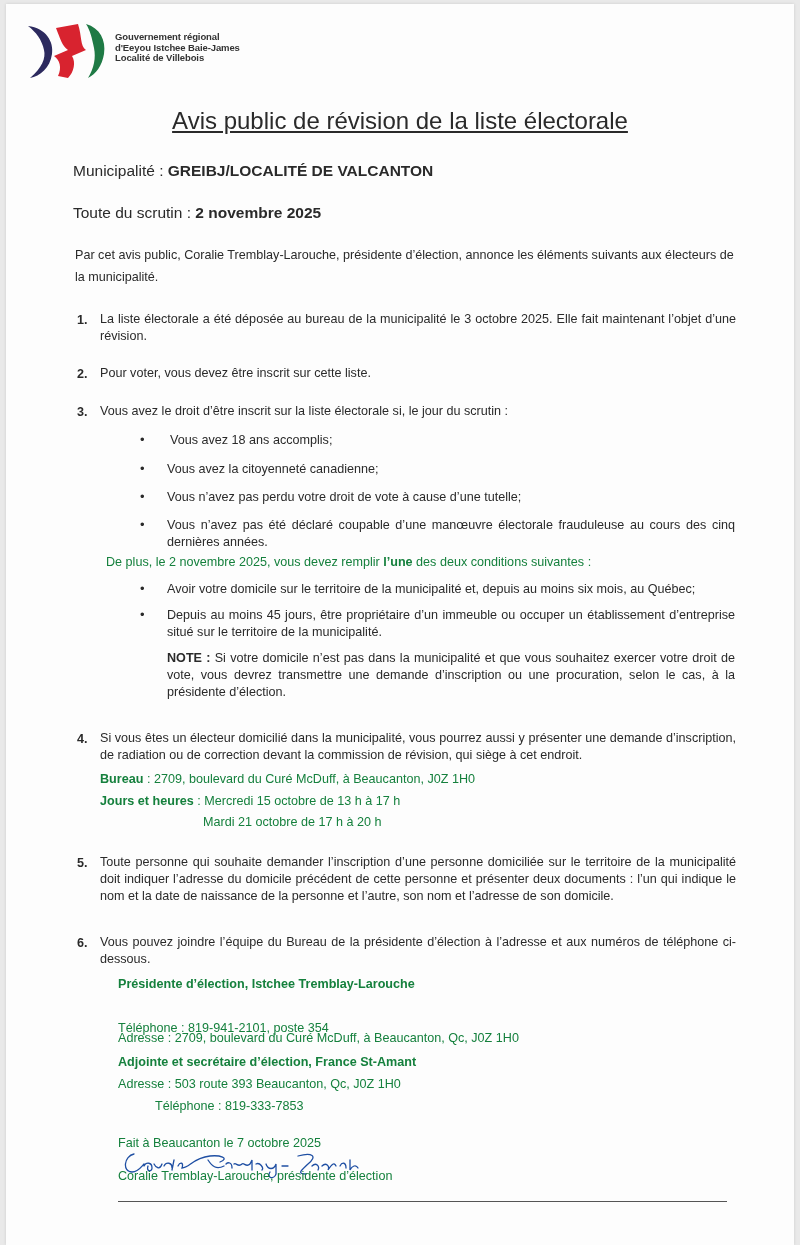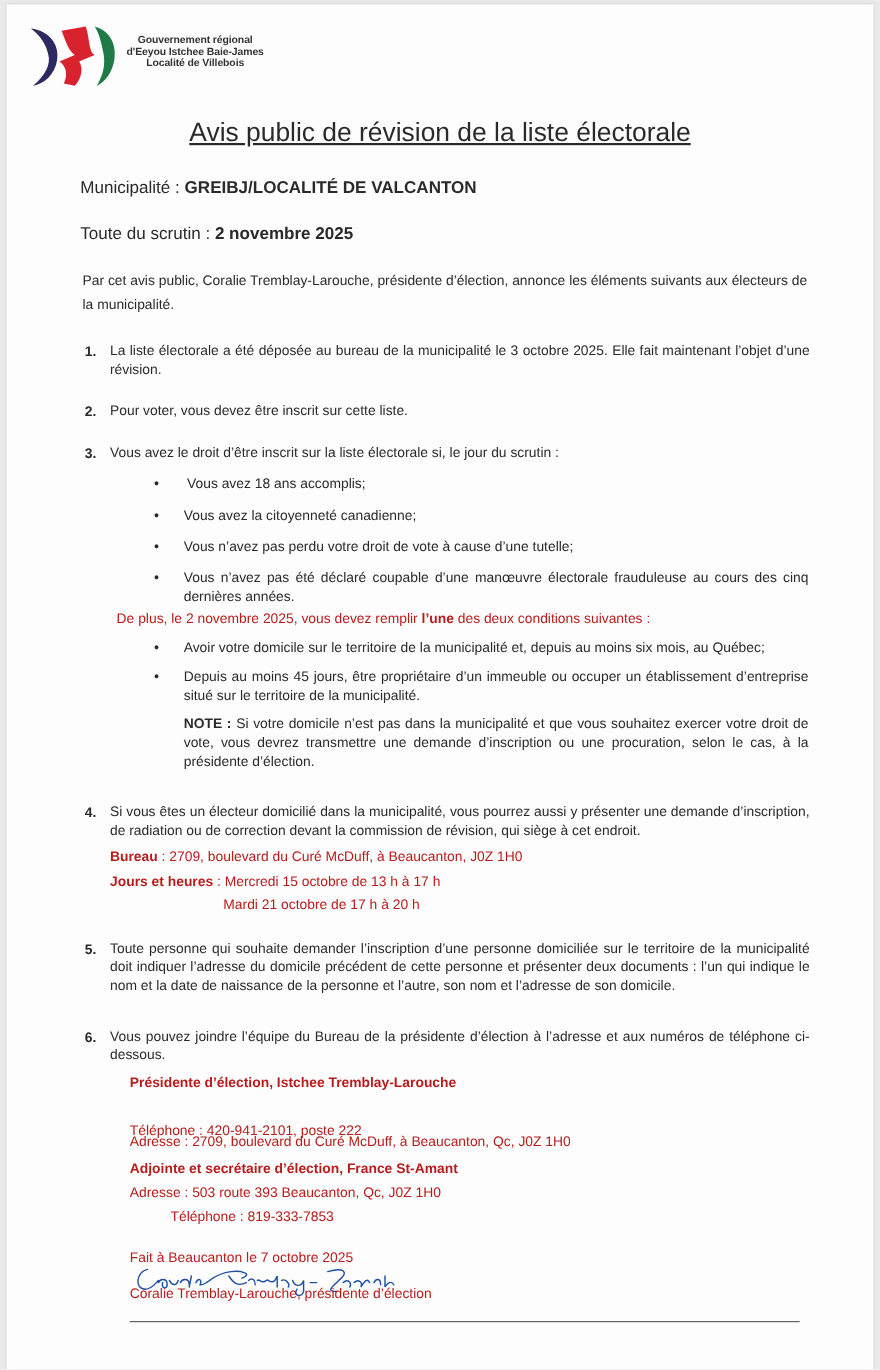--- a/index.html
+++ b/index.html
@@ -5,31 +5,31 @@
   html, body { margin: 0; padding: 0; }
   body {
     width: 800px; height: 1245px; background: #e9e9e9; position: relative; overflow: hidden;
     font-family: "Liberation Sans", sans-serif; color: #222;
   }
   .page {
     position: absolute; left: 6px; top: 4px; width: 788px; height: 1241px;
     background: #fdfdfd; box-shadow: 0 0 3px rgba(0,0,0,0.12);
   }
   .logo { position: absolute; left: 10px; top: 12px; width: 100px; height: 66px; }
-  .org { position: absolute; left: 109px; top: 28px; font-size: 9.5px; line-height: 10.5px; font-weight: bold; color: #333; letter-spacing: -0.1px; text-align: center; }
+  .org { position: absolute; left: 109px; top: 28px; font-size: 9.5px; line-height: 10.5px; font-weight: bold; color: #333; letter-spacing: -0.1px; }
   .org div { white-space: nowrap; }
   .title { position: absolute; left: 0; width: 788px; top: 103px; text-align: center; font-size: 24px; color: #2a2a2a; text-decoration: underline; }
   .meta { position: absolute; left: 67px; font-size: 15.5px; color: #2a2a2a; }
   .meta b { font-weight: bold; }
   .p { position: absolute; font-size: 12.6px; line-height: 22px; color: #2a2a2a; }
   .num { position: absolute; left: 71px; font-size: 12.6px; font-weight: bold; color: #2a2a2a; }
   .item { position: absolute; left: 94px; width: 636px; font-size: 12.6px; line-height: 17px; color: #2a2a2a; text-align: justify; }
   .bullet { position: absolute; left: 134px; font-size: 13px; color: #2a2a2a; }
   .btext { position: absolute; left: 161px; width: 568px; font-size: 12.6px; line-height: 17px; color: #2a2a2a; text-align: justify; }
-  .line { position: absolute; font-size: 12.6px; line-height: 17px; color: #b91c1c; white-space: nowrap; }
+  .line { position: absolute; font-size: 12.6px; line-height: 17px; color: #15803d; white-space: nowrap; }
   .sig { position: absolute; left: 114px; top: 1142px; width: 240px; height: 34px; }
   .rule { position: absolute; left: 112px; top: 1197px; width: 609px; height: 0; border-top: 1.5px solid #555; }
 </style>
 </head>
 <body>
 
 <div class="page">
 
   <svg class="logo" viewBox="0 0 100 66">
     <path d="M12 10 C30 12 38 26 36 38 C34 52 24 60 14 62 C26 52 30 42 28 34 C26 24 20 16 12 10 Z" fill="#2c2a5e"></path>
@@ -90,21 +90,21 @@
   <div class="line" style="left:197px; top:810px;">Mardi 21 octobre de 17 h à 20 h</div>
 
   <div class="num" style="top:852px;">5.</div>
   <div class="item" style="top:850px;">Toute personne qui souhaite demander l’inscription d’une personne domiciliée sur le territoire de la municipalité doit indiquer l’adresse du domicile précédent de cette personne et présenter deux documents : l’un qui indique le nom et la date de naissance de la personne et l’autre, son nom et l’adresse de son domicile.</div>
 
   <div class="num" style="top:932px;">6.</div>
   <div class="item" style="top:930px;">Vous pouvez joindre l’équipe du Bureau de la présidente d’élection à l’adresse et aux numéros de téléphone ci-dessous.</div>
 
   <div class="line" style="left:112px; top:972px; font-weight:bold;">Présidente d’élection, Istchee Tremblay-Larouche</div>
   <div class="line" style="left:112px; top:1026px;text-align:center;">Adresse : 2709, boulevard du Curé McDuff, à Beaucanton, Qc, J0Z 1H0</div>
-  <div class="line" style="left:112px; top:1016px;">Téléphone : 420-941-2101, poste 222</div>
+  <div class="line" style="left:112px; top:1016px;">Téléphone : 819-941-2101, poste 354</div>
 
   <div class="line" style="left:112px; top:1050px; font-weight:bold;">Adjointe et secrétaire d’élection, France St-Amant</div>
   <div class="line" style="left:112px; top:1072px;">Adresse : 503 route 393 Beaucanton, Qc, J0Z 1H0</div>
   <div class="line" style="left:112px; top:1094px;margin-left:37px;">Téléphone : 819-333-7853</div>
 
   <div class="line" style="left:112px; top:1131px;">Fait à Beaucanton le 7 octobre 2025</div>
   <svg class="sig" viewBox="0 0 240 34">
     <path d="M14 8 C4 10 2 26 12 26 C18 26 22 20 24 18 M24 20 C26 16 32 16 32 22 C32 26 26 26 28 20 M34 18 C36 22 40 24 42 18 M44 20 C46 16 52 16 52 22 M54 14 L52 24 M58 20 C60 16 64 16 62 22 C70 22 72 12 90 10 C100 9 110 12 100 16 M88 14 C92 20 96 24 104 20 M106 18 C108 16 112 16 112 22 M114 18 C116 16 118 22 122 18 C124 16 126 22 130 18 L132 14 L132 24 M136 18 C140 16 144 22 142 24 M146 18 C148 24 154 24 156 18 L156 28 C154 34 146 32 150 26 M162 20 L168 20 M178 10 C192 6 198 10 188 18 C182 24 176 28 186 28 M192 20 C196 16 200 20 198 24 M202 20 C206 16 210 20 208 24 C212 18 214 16 216 20 M220 20 C222 16 226 16 226 22 M230 14 L230 24 C232 20 236 18 238 22" fill="none" stroke="#1f4fa3" stroke-width="1.3" stroke-linecap="round"></path>
   </svg>
   <div class="line" style="left:112px; top:1164px;">Coralie Tremblay-Larouche, présidente d’élection</div>

